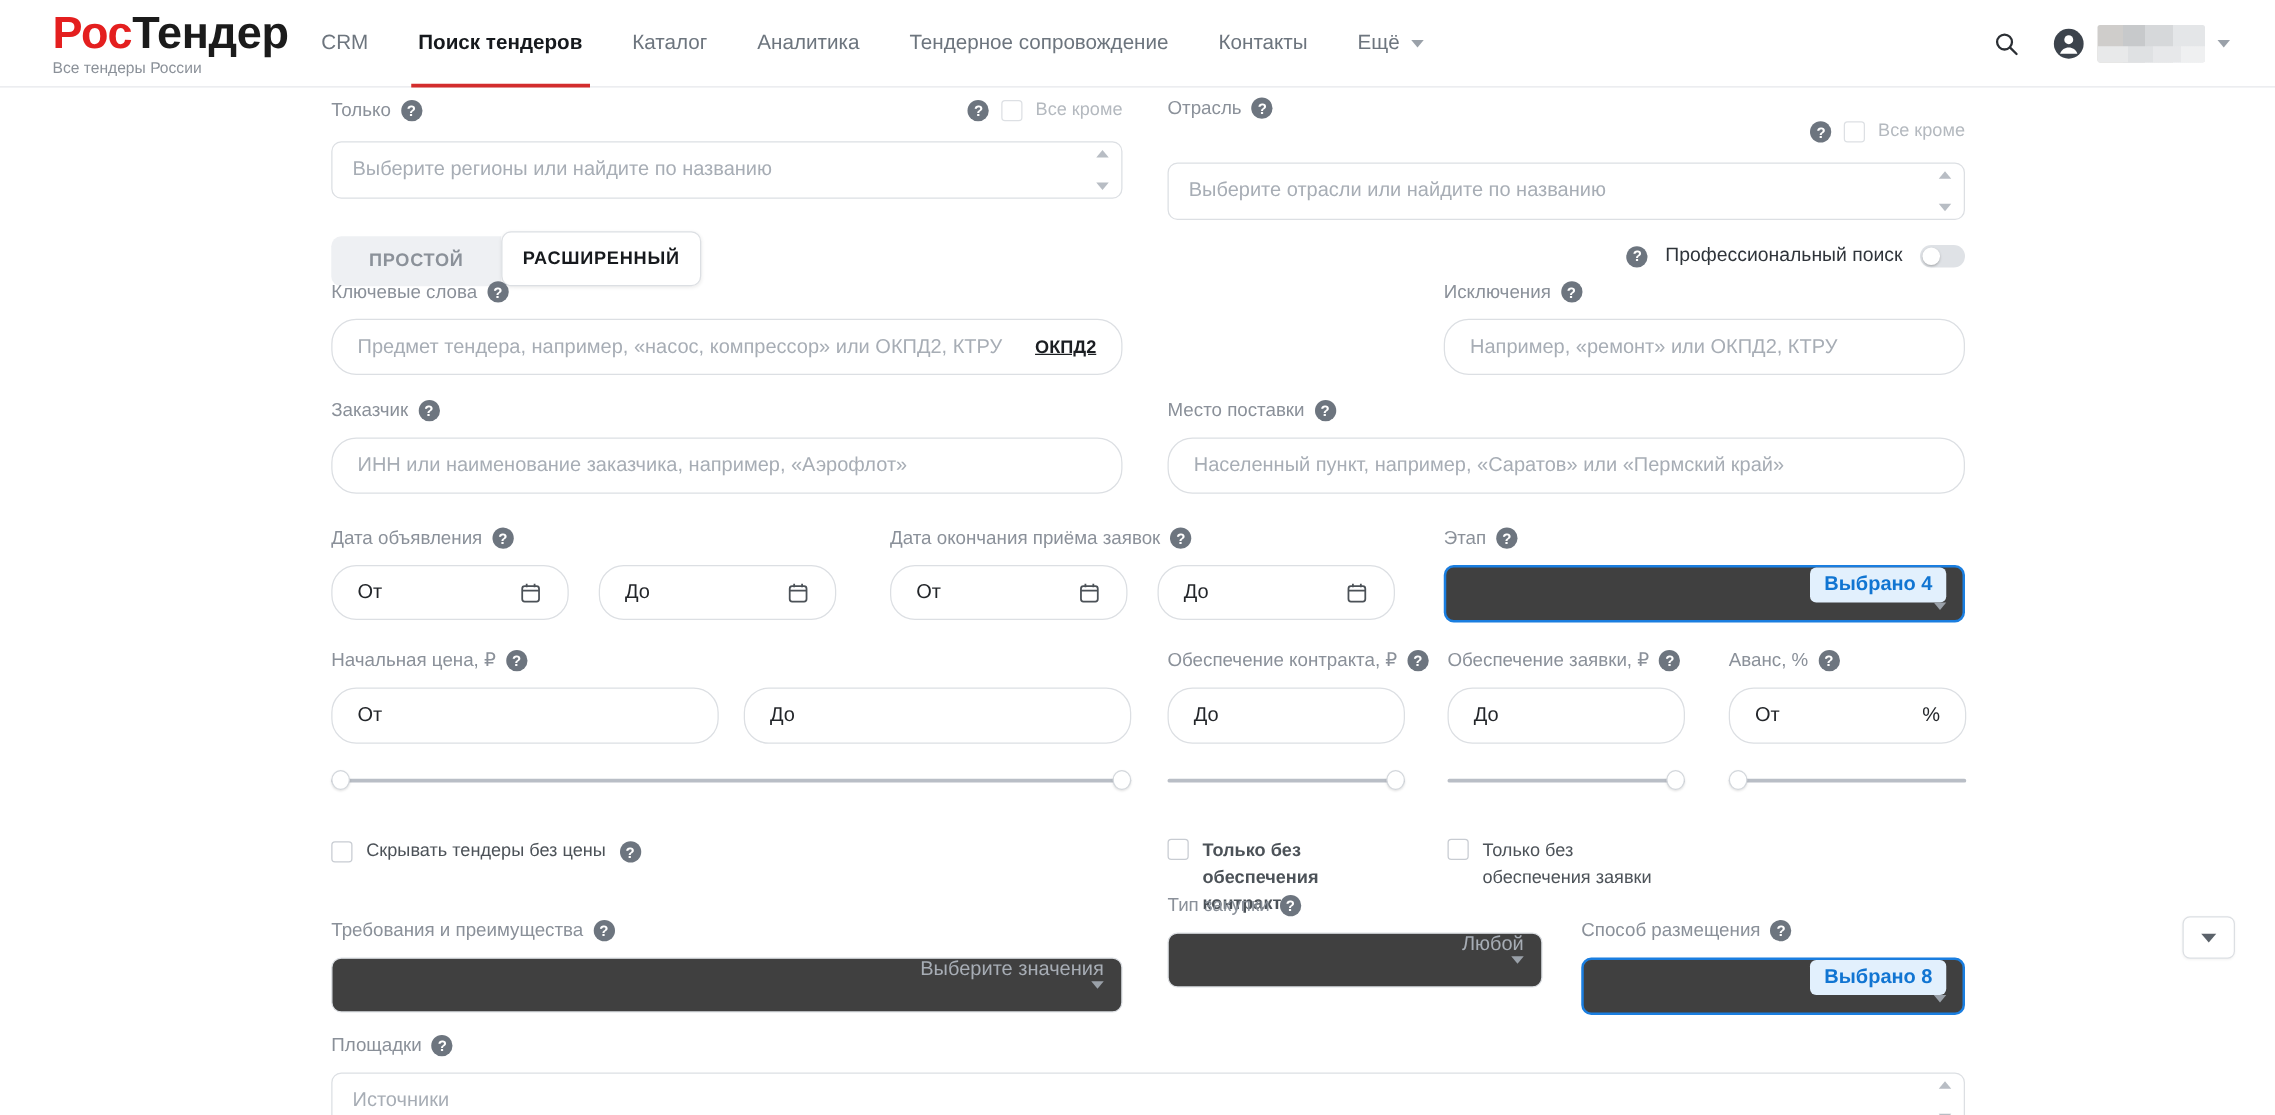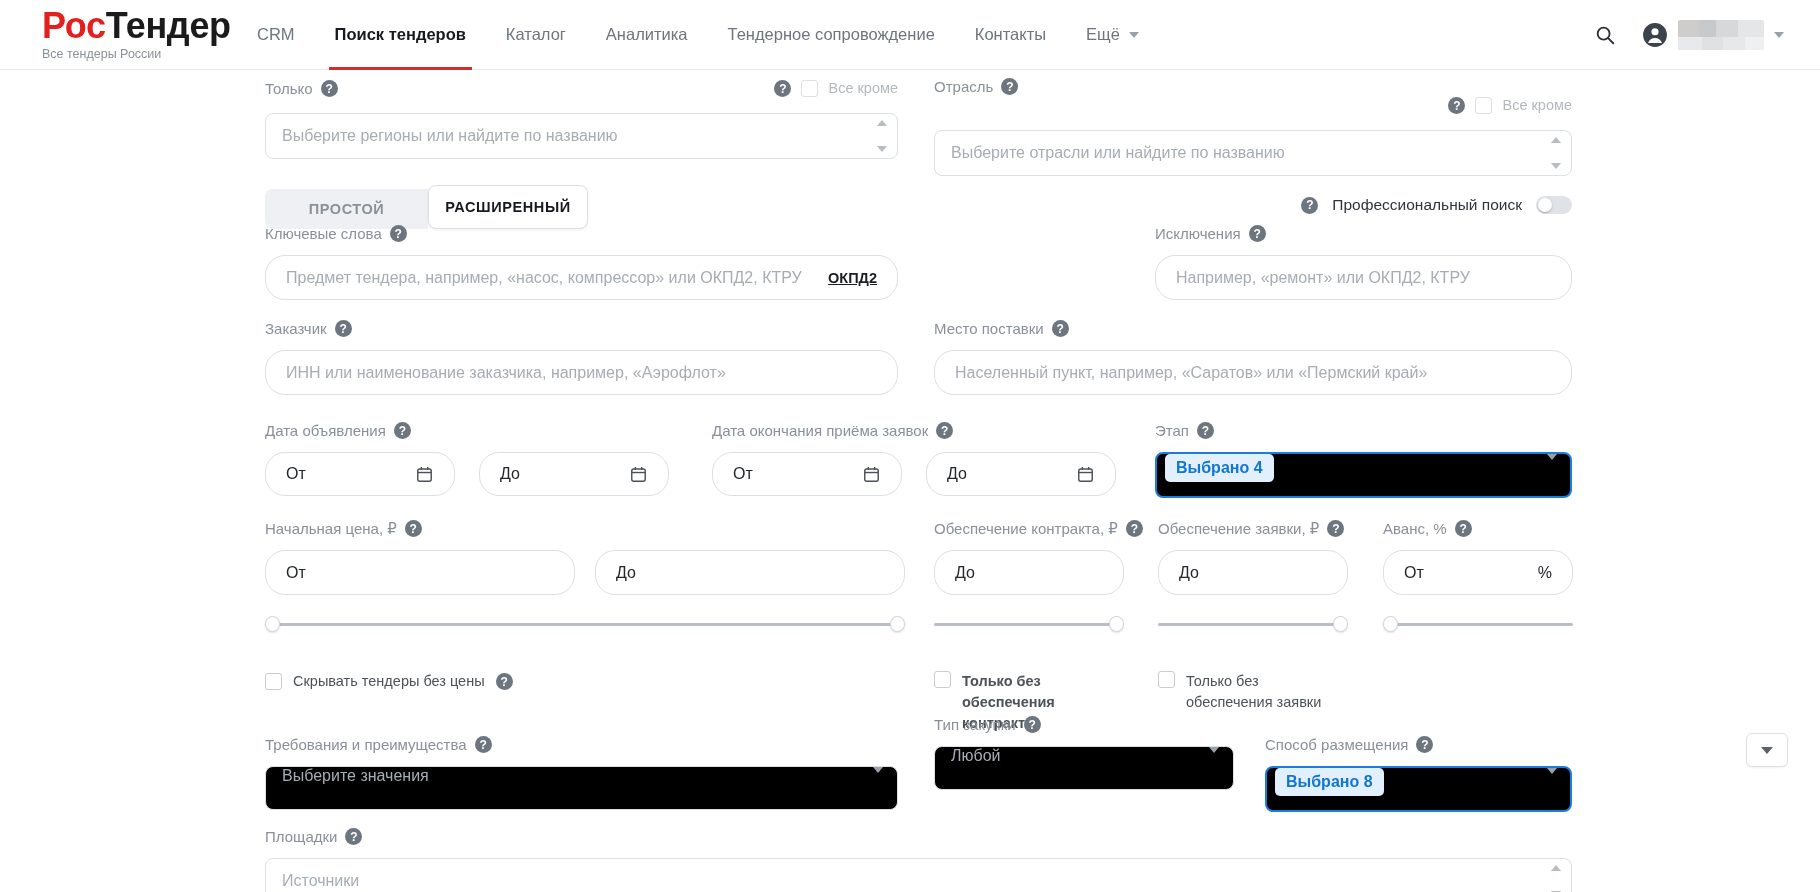--- a/index.html
+++ b/index.html
@@ -94,37 +94,37 @@
   .chk-row { display:flex; align-items:flex-start; gap:11px; }
   .chk-lbl { font-size:14.5px; color:#4c5258; line-height:1.45; }
   .chk-lbl.dim { color:#b4b9bf; }
 
   
   .tabs { display:flex; align-items:flex-end; height:44px; }
   .tab {
     height:40px; display:flex; align-items:center; justify-content:center;
     font-size:14.5px; font-weight:700; letter-spacing:0.6px; cursor:pointer;
   }
-  .tab.inactive { background:#eef0f3; color:#8b9199; border-radius:8px 0 0 8px; width:163px; }
+  .tab.inactive { background:#eef0f3; color:#8b9199; border-radius:8px 0 0 8px; width:136px; }
   .tab.active {
     background:#fff; color:#16191d; width:160px; height:44px;
     border:1px solid #dcdfe3; border-radius:8px;
     box-shadow: 0 1px 3px rgba(0,0,0,.07);
   }
 
   .switch {
     width:36px;height:18px;border-radius:10px;background:#dfe2e6;position:relative;cursor:pointer;flex:none;
   }
   .switch::after{ content:""; position:absolute; left:2px; top:2px; width:14px;height:14px;border-radius:50%;background:#fff;
     box-shadow:0 1px 2px rgba(0,0,0,.25); }
 
   .sel {
-    border:1px solid #dcdfe3; border-radius:8px; background:#000000; height:44px;
-    display:flex; align-items:flex-start; padding:0 14px 0 16px; font-size:16px; color:#a7adb5;
-    position:relative; cursor:pointer;
+    border:1px solid #dcdfe3; border-radius:8px; background:#404040; height:44px;
+    display:flex; align-items:flex-end; padding:0 14px 0 16px; font-size:16px; color:#a7adb5;
+    position:relative; cursor:pointer;flex-direction:column;
   }
   .sel .cap { color:#a7adb5; }
   .sel .arrow { margin-left:auto; width:0;height:0;
     border-left:5px solid transparent;border-right:5px solid transparent;border-top:6px solid #9aa1a9; }
   .sel.focused { border:2px solid #1a7ee0; padding:0 13px 0 8px; }
   .chip {
     background:#e2f0fd; color:#1175d2; font-size:16px; font-weight:700;
     border-radius:5px; padding:6px 11px; line-height:1;
   }
 

